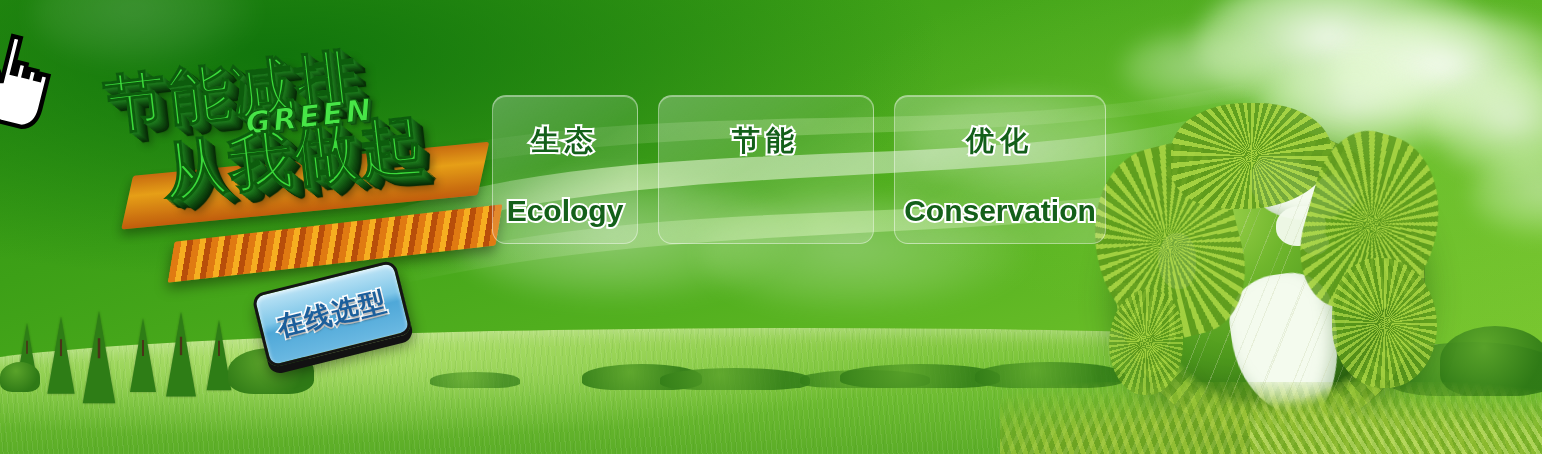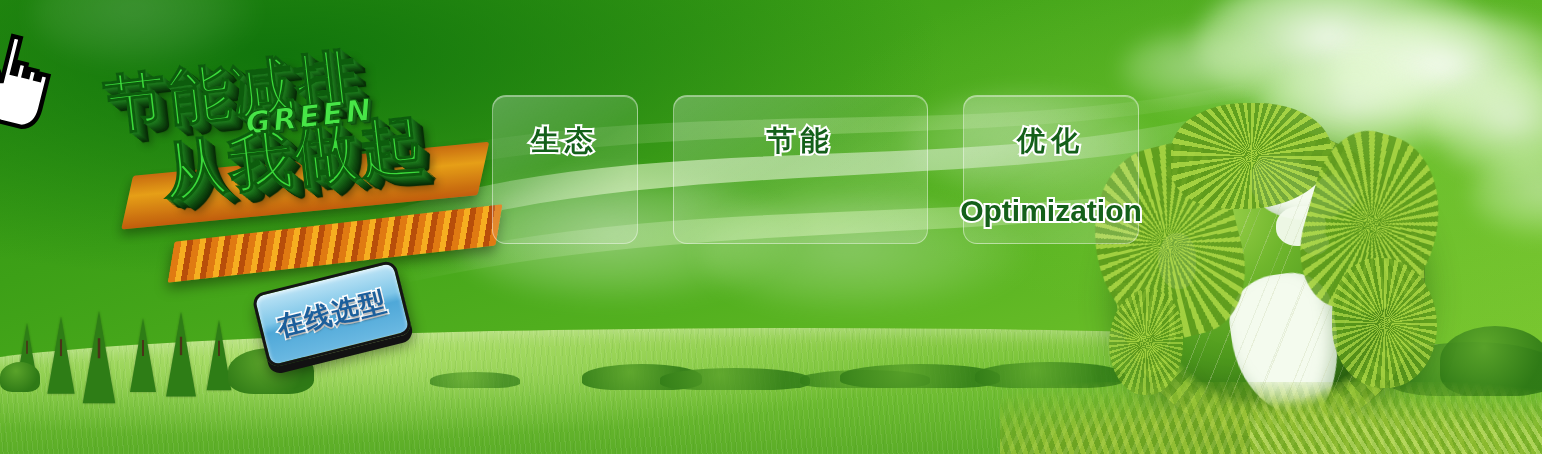--- a/index.html
+++ b/index.html
@@ -223,32 +223,32 @@
     -webkit-text-stroke:3px #ffffff;
     paint-order:stroke fill;
     text-shadow:0 2px 2px rgba(0,0,0,.35);
   }
   .cursor-hand {
     position:absolute; left:-24px; top:34px;
     transform:rotate(14deg);
   }
 
   
-  .cards { position:absolute; left:492px; top:95px; display:flex; gap:35px; }
+  .cards { position:absolute; left:492px; top:95px; display:flex; gap:20px; }
   .card {
     position:relative;
     width:146px; height:149px;
     border-radius:14px;
     background:linear-gradient(150deg, rgba(255,255,255,.26) 0%, rgba(255,255,255,.10) 45%, rgba(255,255,255,.19) 100%);
     border:1px solid rgba(255,255,255,.42);
     box-shadow:inset 0 1px 0 rgba(255,255,255,.38);
     display:flex; flex-direction:column; align-items:center;
   }
-  .card.wide { width:255px; }
-  .card.wide2 { width:176px; }
+  .card.wide { width:216px; }
+  .card.wide2 { width:212px; }
   .card-cn {
     margin-top:26px;
     font-family:"DejaVu Sans", sans-serif;
     font-size:28px; font-weight:bold; letter-spacing:6px;
     color:#14601a;
     -webkit-text-stroke:4px #ffffff;
     paint-order:stroke fill;
   }
   .card-en {
     margin-top:34px;
@@ -361,24 +361,25 @@
     <div class="selbtn-body"></div>
     <div class="selbtn-label">在线选型</div>
   </div>
   <svg class="cursor-hand" width="78" height="96" viewBox="0 0 39 48">
     <path d="M13 2 h4 v18 h2 v-6 h4 v6 h2 v-4 h4 v4 h2 v-3 h4 v17 q0,9 -7,11 h-11 q-6,-1 -8,-8 l-6,-13 q-1,-4 3,-5 q3,-1 5,3 l2,4 Z" fill="#ffffff" stroke="#000000" stroke-width="2.2" stroke-linejoin="miter"></path>
   </svg>
 
   <div class="cards">
     <div class="card">
       <div class="card-cn">生态</div>
+      <div class="card-en">Ecology</div>
     </div>
     <div class="card wide">
       <div class="card-cn">节能</div>
     </div>
     <div class="card wide2">
       <div class="card-cn">优化</div>
-      <div class="card-en">Optimization</div>
+      <div class="card-en">Conservation</div>
     </div>
   </div>
 
 
 </div>
 
 </body></html>

